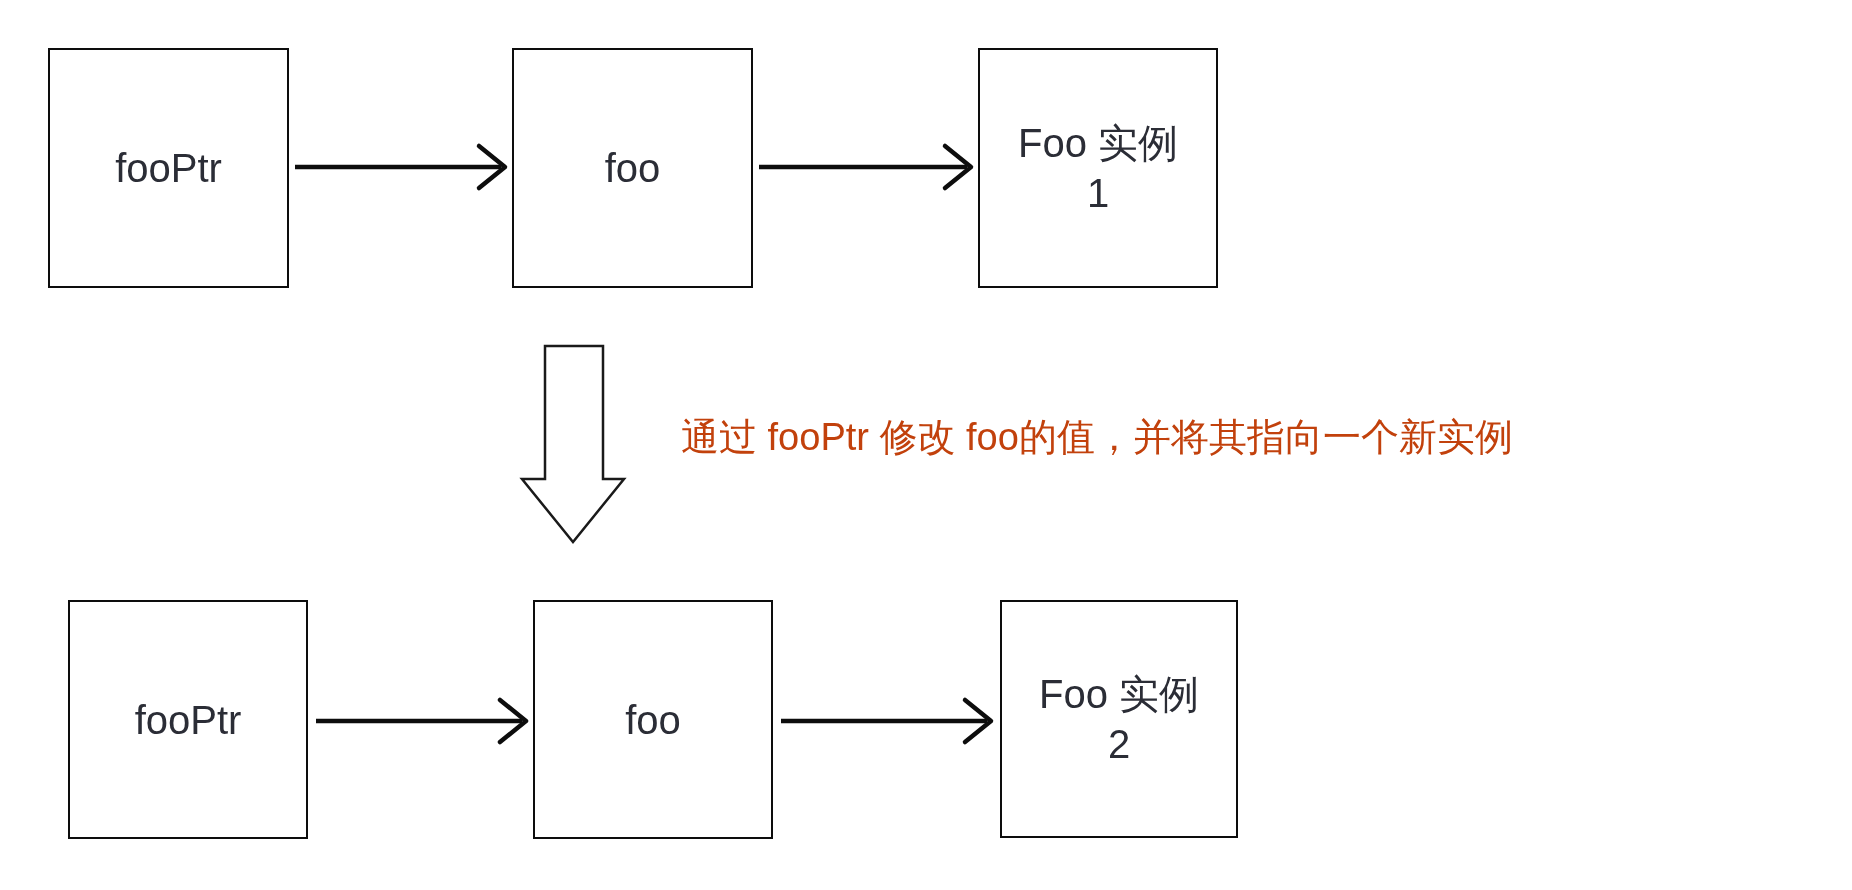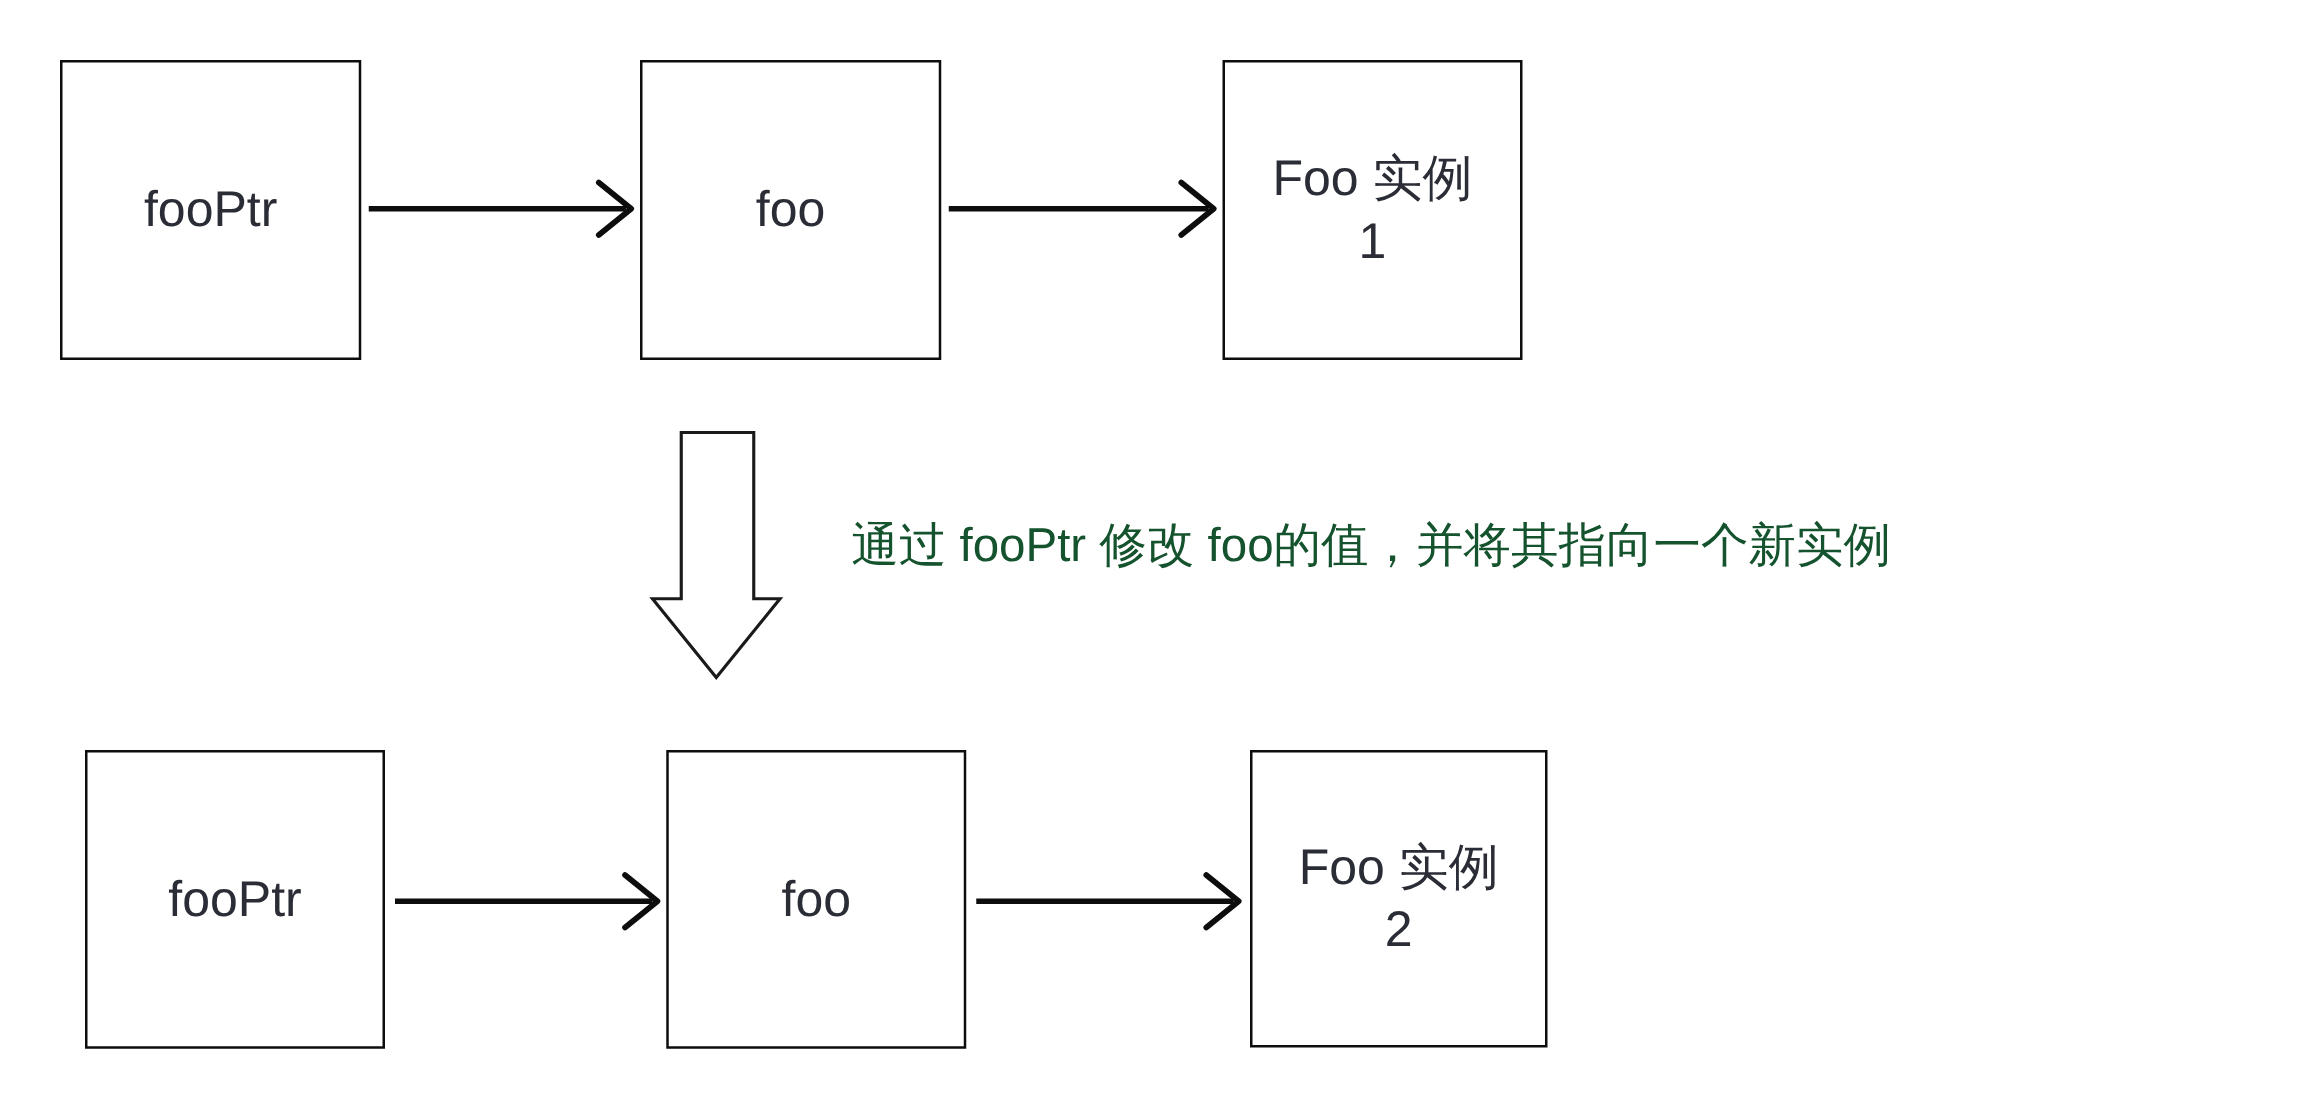--- a/index.html
+++ b/index.html
@@ -40,21 +40,21 @@
   .box-a { left: 48px;  top: 48px;  width: 241px; height: 240px; }
   .box-b { left: 512px; top: 48px;  width: 241px; height: 240px; }
   .box-c { left: 978px; top: 48px;  width: 240px; height: 240px; }
   .box-d { left: 68px;  top: 600px; width: 240px; height: 239px; }
   .box-e { left: 533px; top: 600px; width: 240px; height: 239px; }
   .box-f { left: 1000px; top: 600px; width: 238px; height: 238px; }
   .annotation {
     position: absolute;
     left: 681px;
     top: 413px;
-    color: #14532d;
+    color: #c2410c;
     font-size: 38px;
     line-height: 48px;
     white-space: nowrap;
   }
   .connector {
     stroke: #0d0d0d;
     stroke-width: 4.5;
     fill: none;
   }
   .connector-head {

